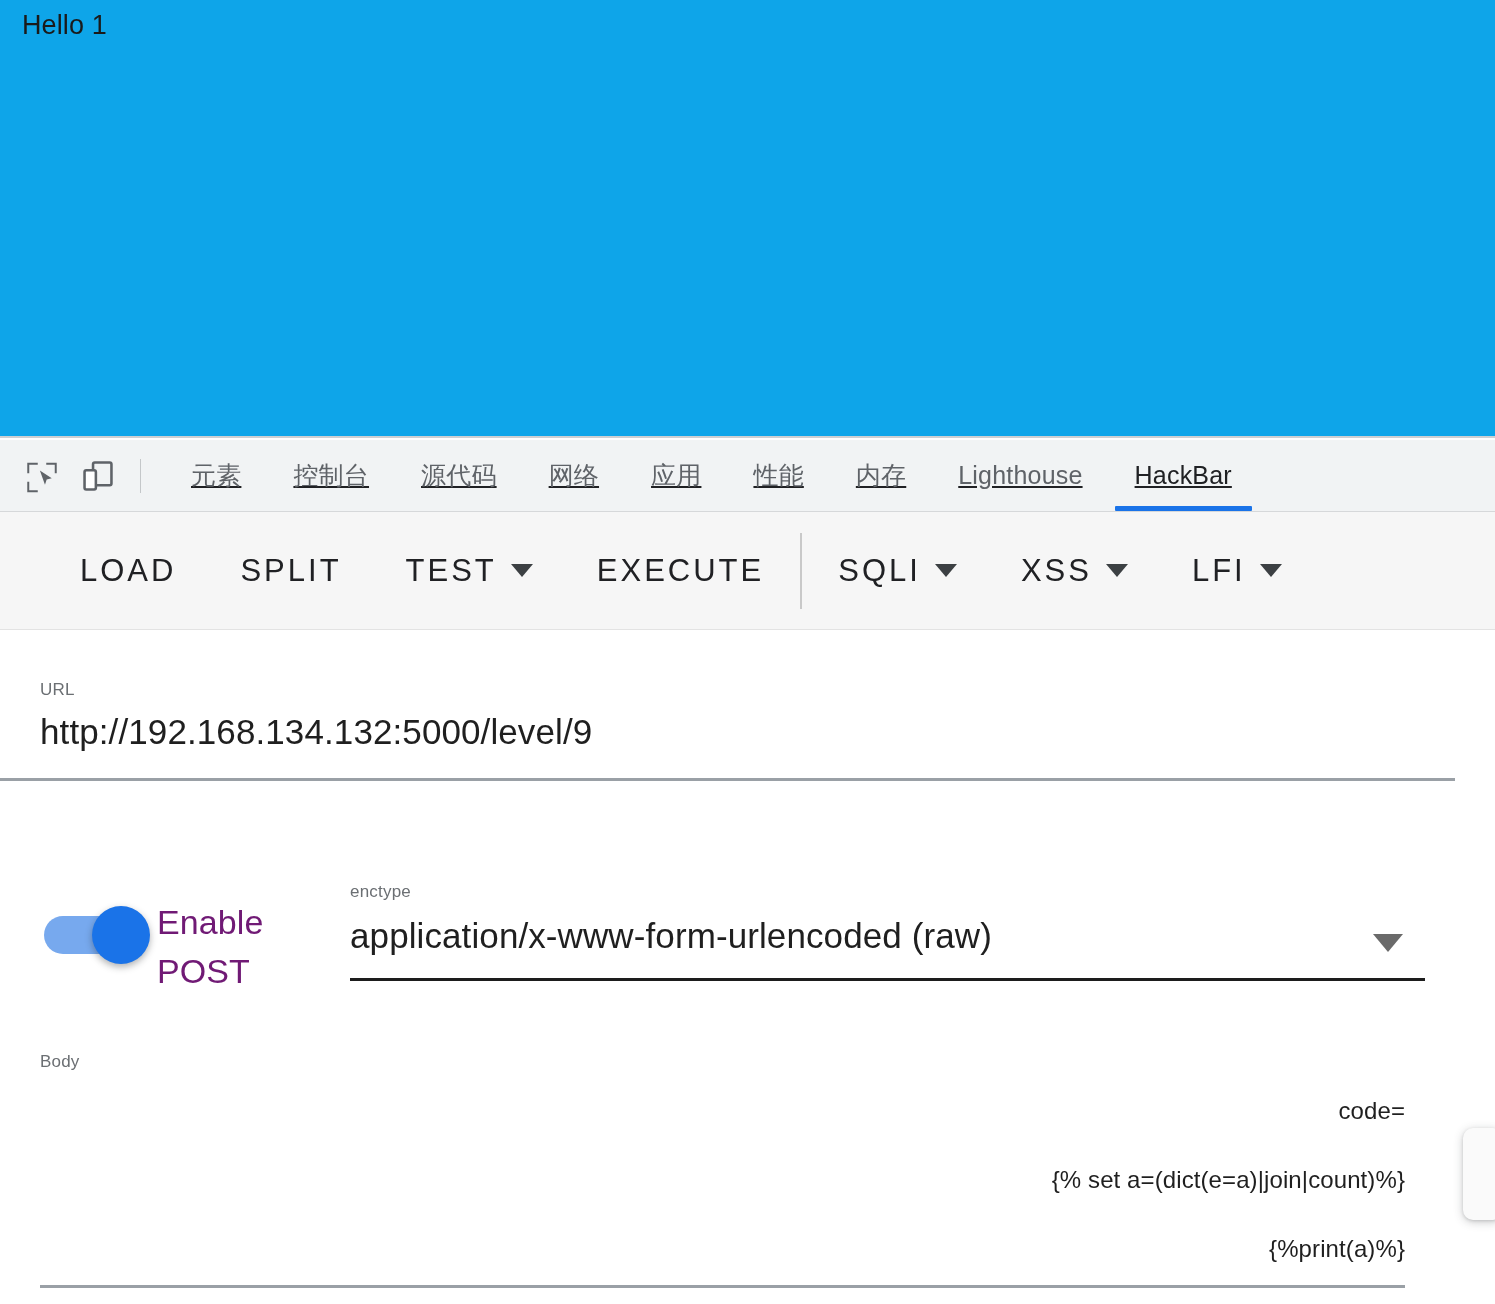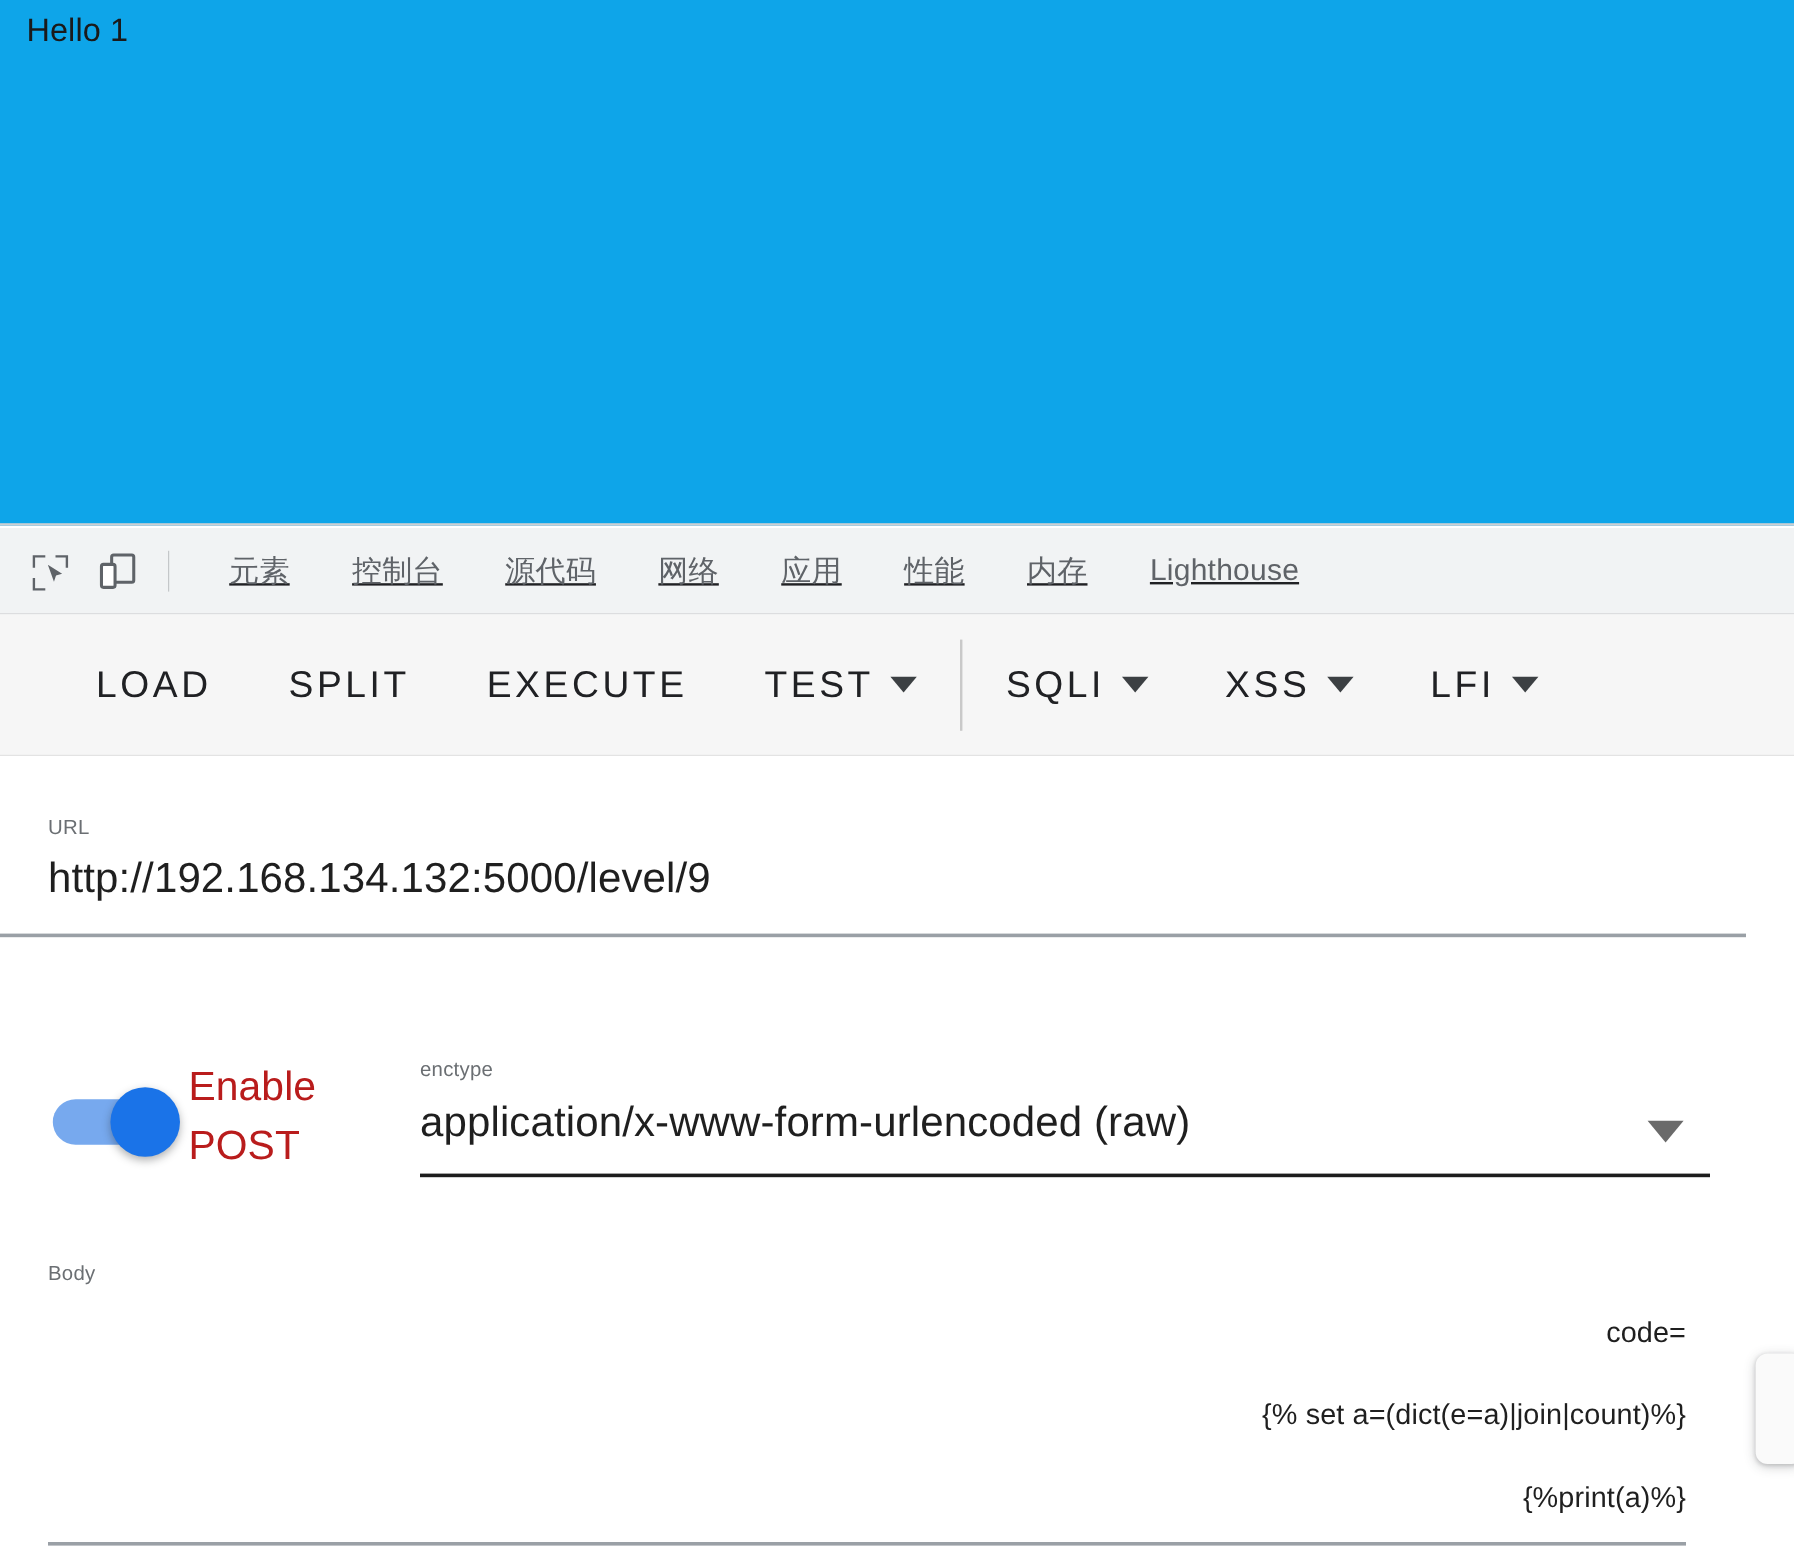--- a/index.html
+++ b/index.html
@@ -219,25 +219,25 @@
     width: 58px;
     height: 58px;
     border-radius: 50%;
     background: #1a73e8;
     box-shadow: 0 3px 7px rgba(32,33,36,0.35);
   }
 
   .toggle-caption {
     position: absolute;
     left: 157px;
-    top: 4px;
+    top: 20px;
     width: 150px;
     font-size: 34px;
     line-height: 49px;
-    color: #b91c1c;
+    color: #701a75;
     letter-spacing: 0.1px;
   }
 
   .enctype-field {
     position: absolute;
     left: 330px;
     top: 0;
     width: 1075px;
     margin-left: 20px;
   }
@@ -355,40 +355,43 @@
       </div>
     <div class="dt-tab cjk">
         <span>性能</span>
       </div>
     <div class="dt-tab cjk">
         <span>内存</span>
       </div>
     <div class="dt-tab">
         <span>Lighthouse</span>
       </div>
+    <div class="dt-tab active">
+        <span>HackBar</span>
+      </div>
   </div>
 </div>
 
 <div class="hackbar-toolbar">
 
   <button class="hb-btn">
     <span>LOAD</span>
   </button>
 
   <button class="hb-btn">
     <span>SPLIT</span>
-  </button>
-
-  <button class="hb-btn">
-    <span>EXECUTE</span>
   </button>
 
   <button class="hb-btn">
     <span>TEST</span>
     <span class="hb-caret"></span>
+  </button>
+
+  <button class="hb-btn">
+    <span>EXECUTE</span>
   </button>
 
   <span class="hb-sep"></span>
 
   <button class="hb-btn">
     <span>SQLI</span>
     <span class="hb-caret"></span>
   </button>
 
   <button class="hb-btn">

